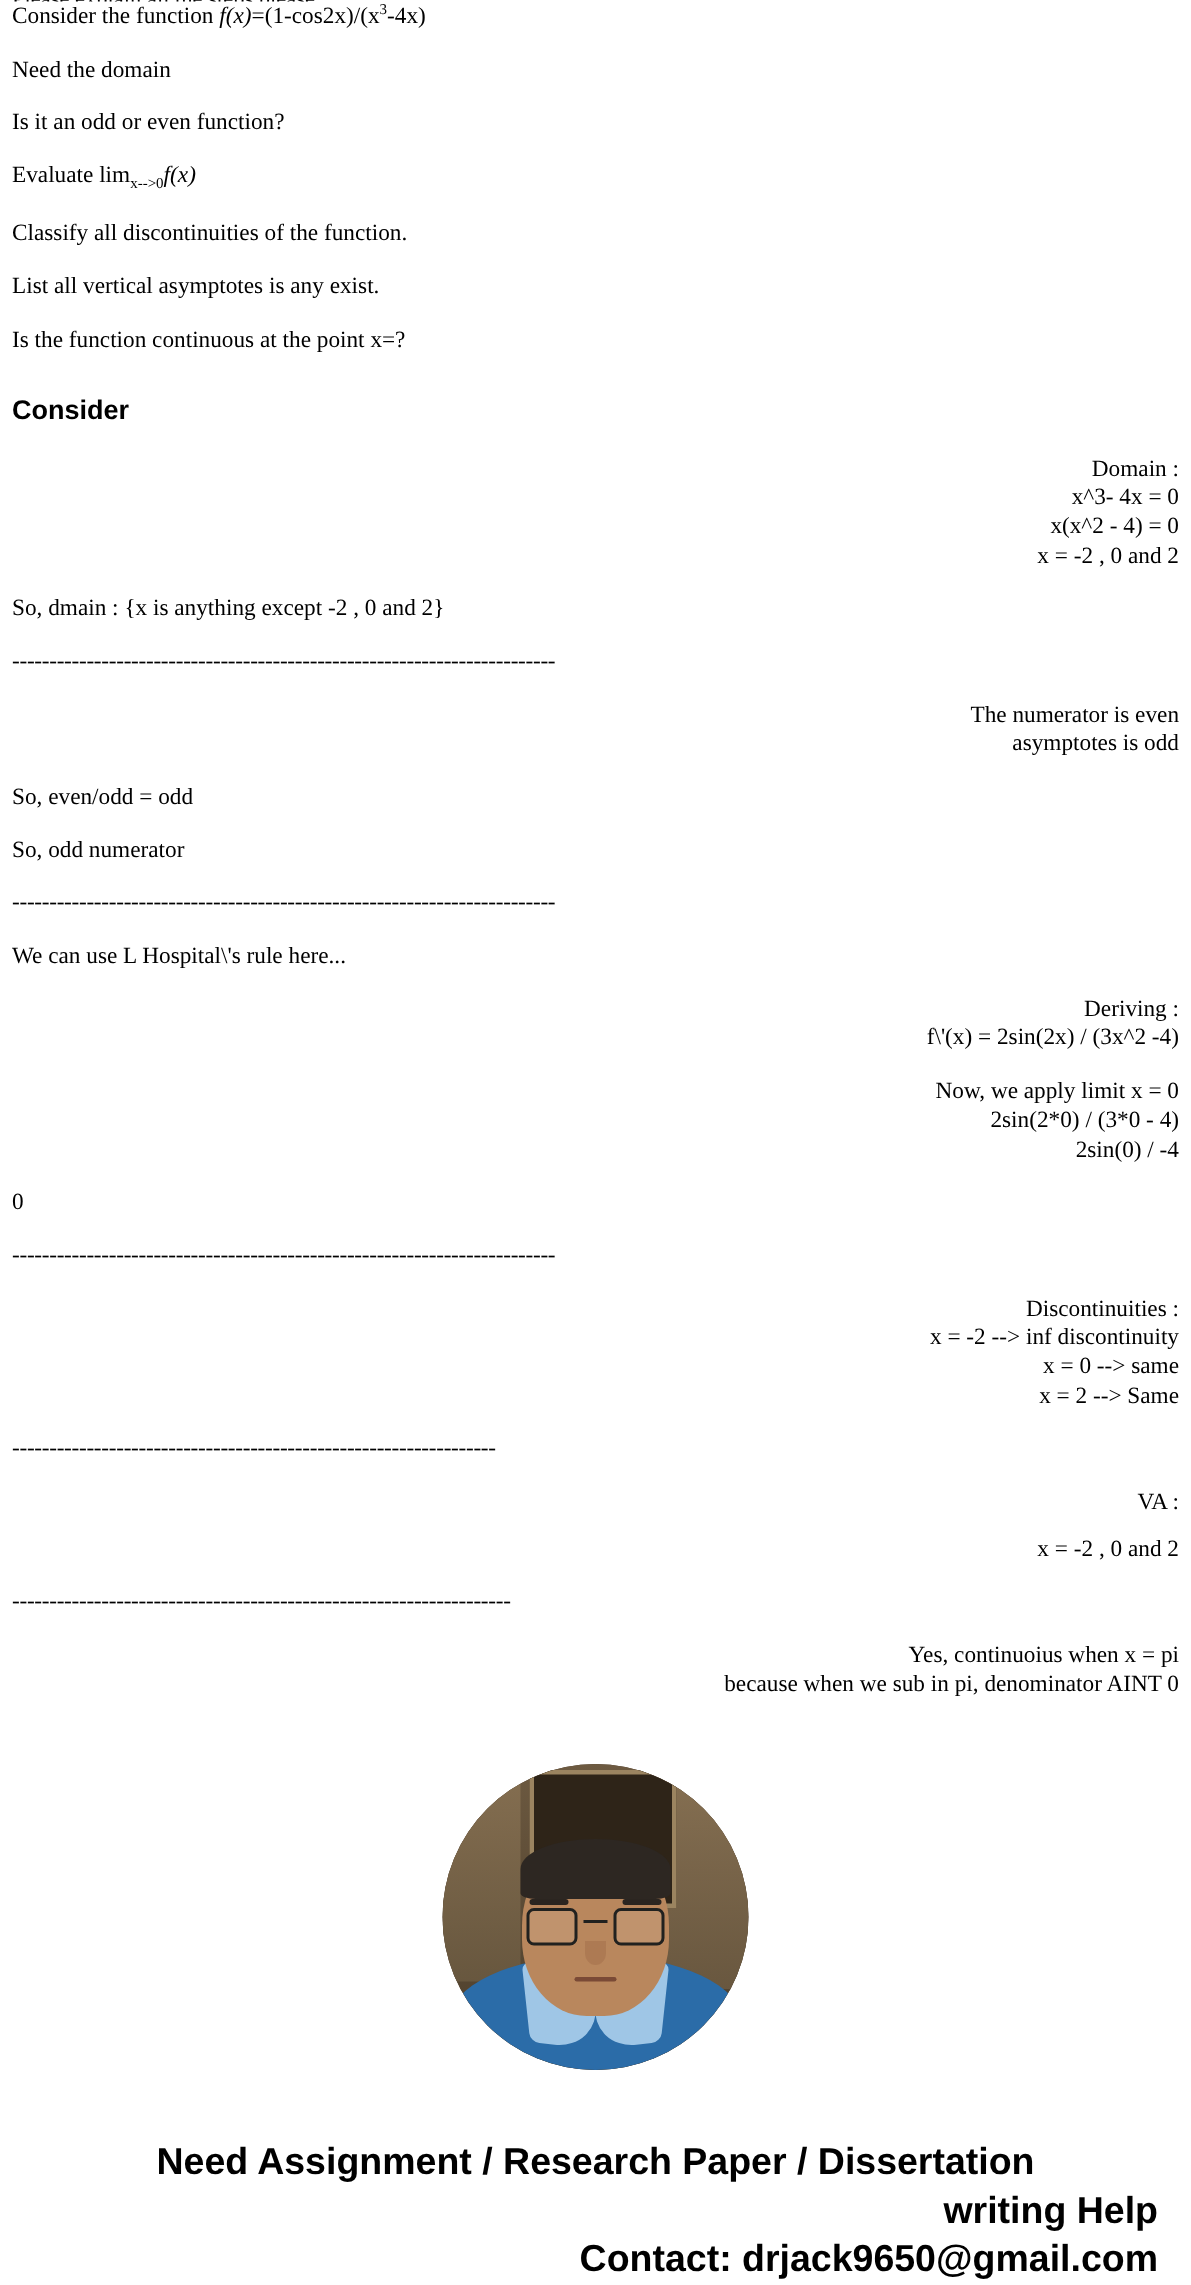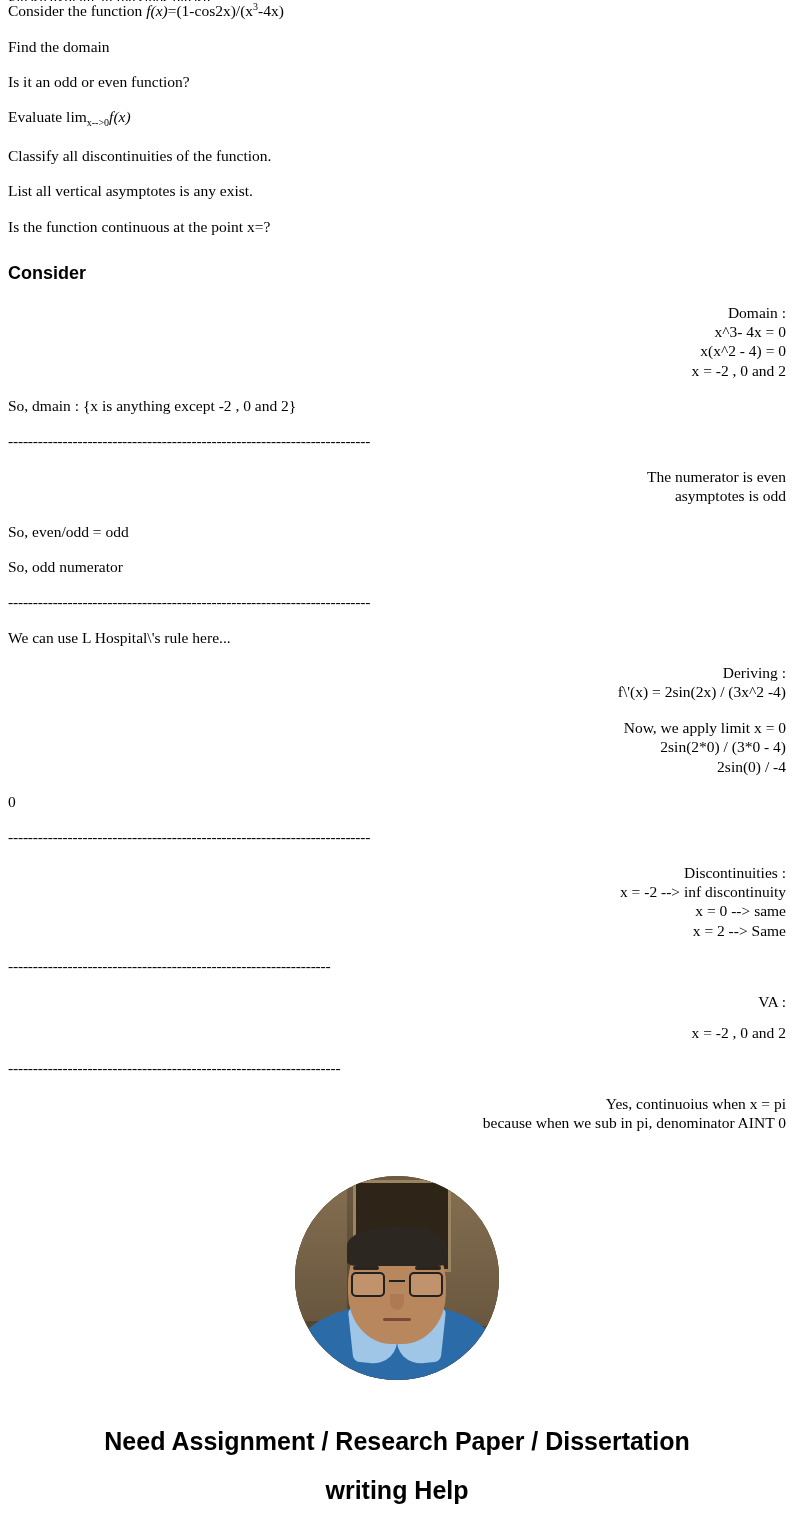--- a/index.html
+++ b/index.html
@@ -214,37 +214,38 @@
   .promo {
     margin-top: 46px;
     text-align: center;
     font-family: "Liberation Sans", sans-serif;
     font-weight: bold;
     font-size: 25px;
     line-height: 1.22;
     padding: 0 14px;
   }
   .promo .line2 {
-    margin-top: 18px;
+    margin-top: 2px;
+    text-align: right;
   }
 </style>
 </head>
 <body>
 
 <div class="page">
 
   <div class="clipped-top">
     <p>Please explain all the steps please.</p>
   </div>
 
   <p class="para">
     <span>Consider the function </span><span class="italic">f(x)</span><span>=(1-cos2x)/(x</span><sup>3</sup><span>-4x)</span>
   </p>
 
-  <p class="para">Find the domain</p>
+  <p class="para">Need the domain</p>
 
   <p class="para">Is it an odd or even function?</p>
 
   <p class="para">
     <span>Evaluate lim</span><sub>x--&gt;0</sub><span class="italic">f(x)</span>
   </p>
 
   <p class="para">Classify all discontinuities of the function.</p>
 
   <p class="para">List all vertical asymptotes is any exist.</p>

